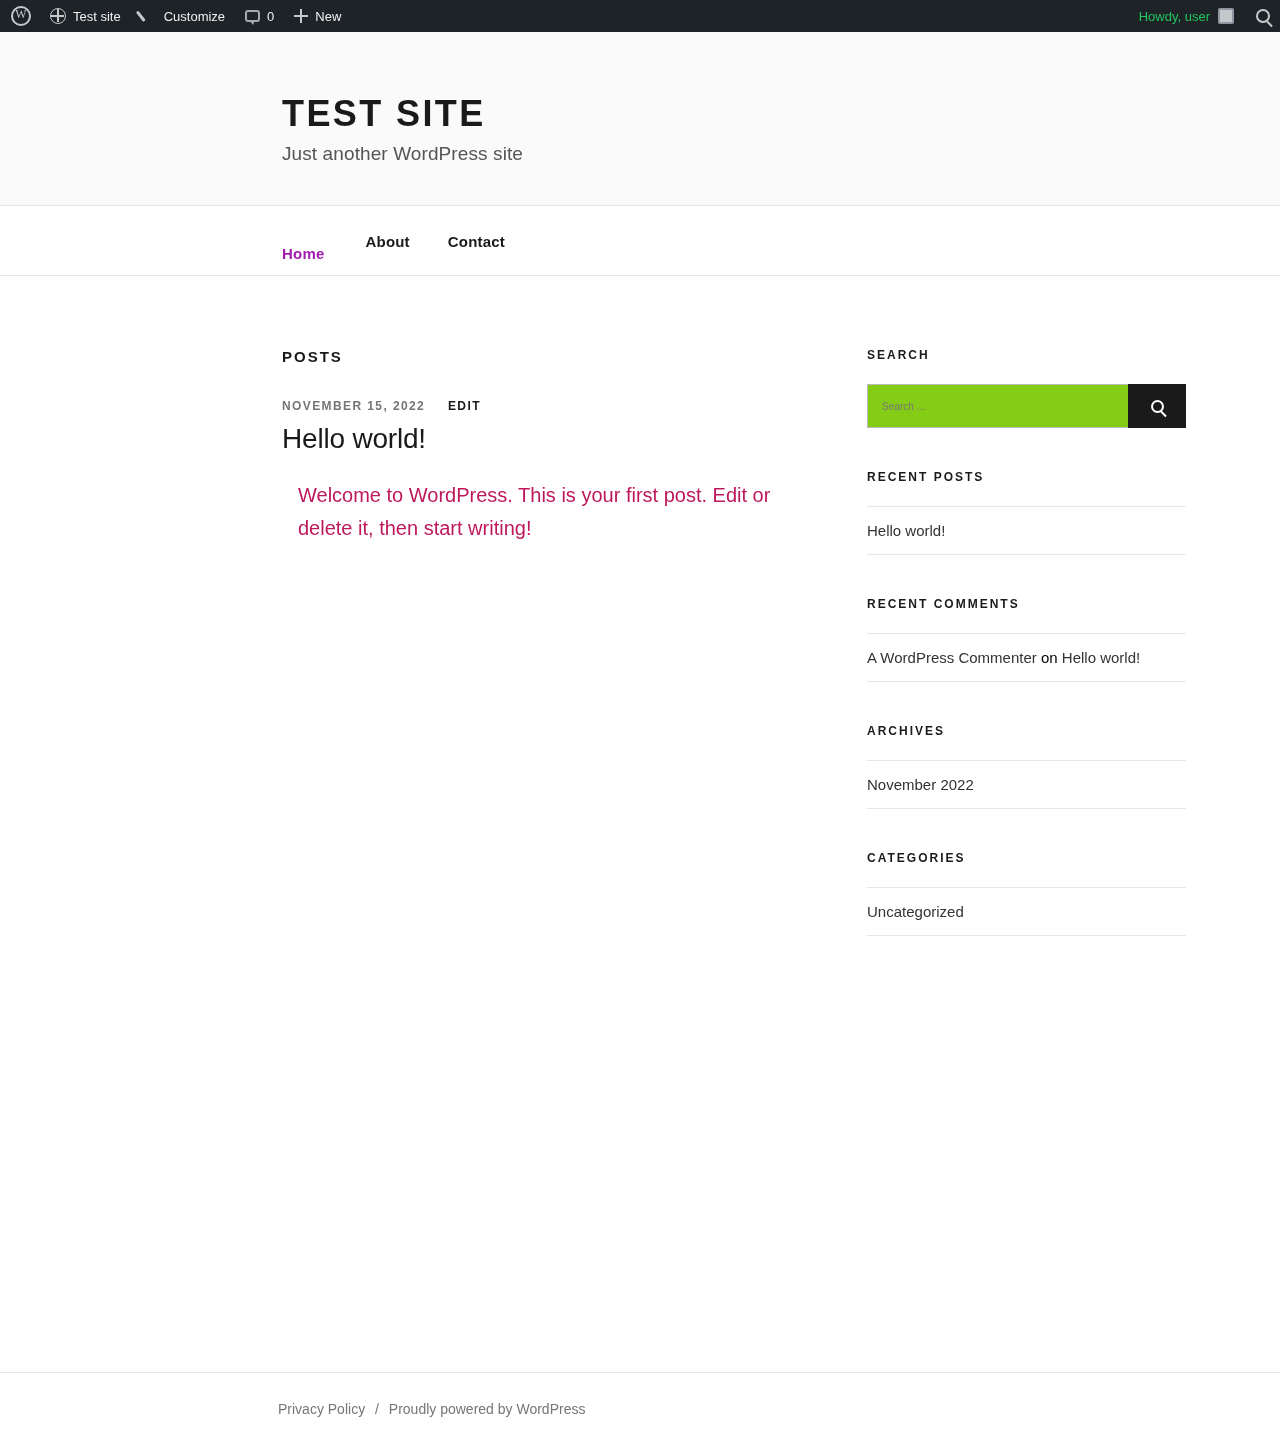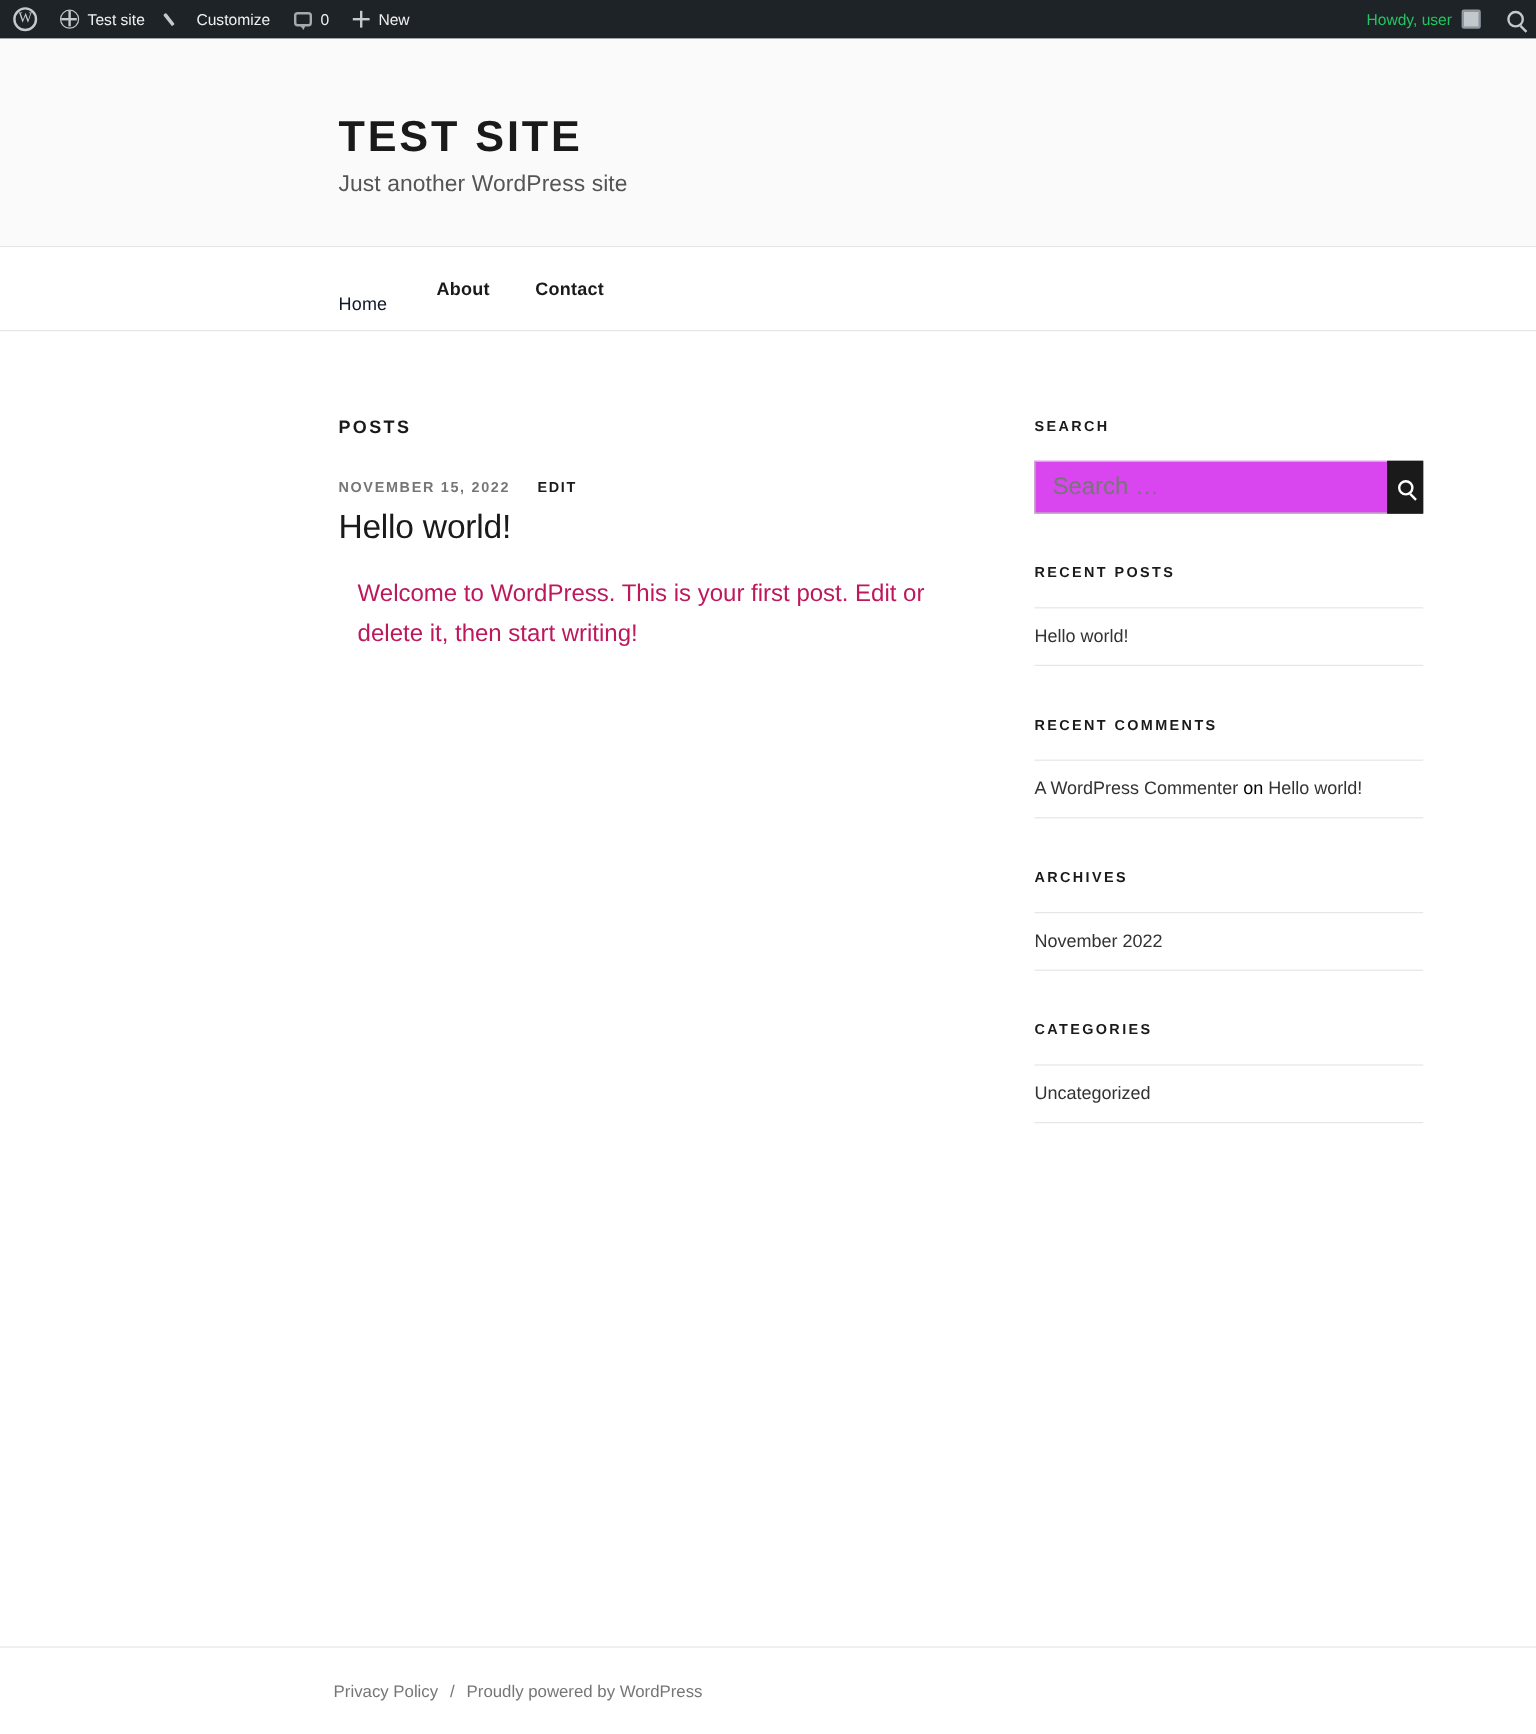--- a/index.html
+++ b/index.html
@@ -188,21 +188,21 @@
   }
   .nav-item {
     font-size: 15px;
     padding: 0 19px;
     color: #1a1a1a;
     font-weight: bold;
     letter-spacing: 0.2px;
     text-decoration: none;
   }
   .nav-item:first-child { padding-left: 0; padding-right: 22px; }
-  .nav-item.current { color: #0f172a; font-weight: normal; margin-top: 24px; }
+  .nav-item.current { color: #a21caf; font-weight: bold; margin-top: 24px; }
 
   
   #content {
     padding-top: 72px;
     padding-bottom: 80px;
   }
   .content-inner {
     padding-left: 188px;
     display: flex;
     gap: 0;
@@ -253,24 +253,24 @@
     color: #1a1a1a;
     margin: 0 0 22px 0;
   }
   .search-row { display: flex; }
   .search-input {
     flex: 1;
     height: 44px;
     border: 1px solid #bbb;
     border-right: none;
     padding: 0 14px;
-    font-size: 20px;
+    font-size: 10px;
     color: #333;
     font-family: "Liberation Sans", sans-serif;
-    background: #d946ef;
+    background: #84cc16;
     outline: none;
   }
   .search-input::placeholder { color: #767676; }
   .search-btn {
     width: 58px;
     height: 44px;
     background: #1a1a1a;
     border: 1px solid #1a1a1a;
     display: flex;
     align-items: center;

